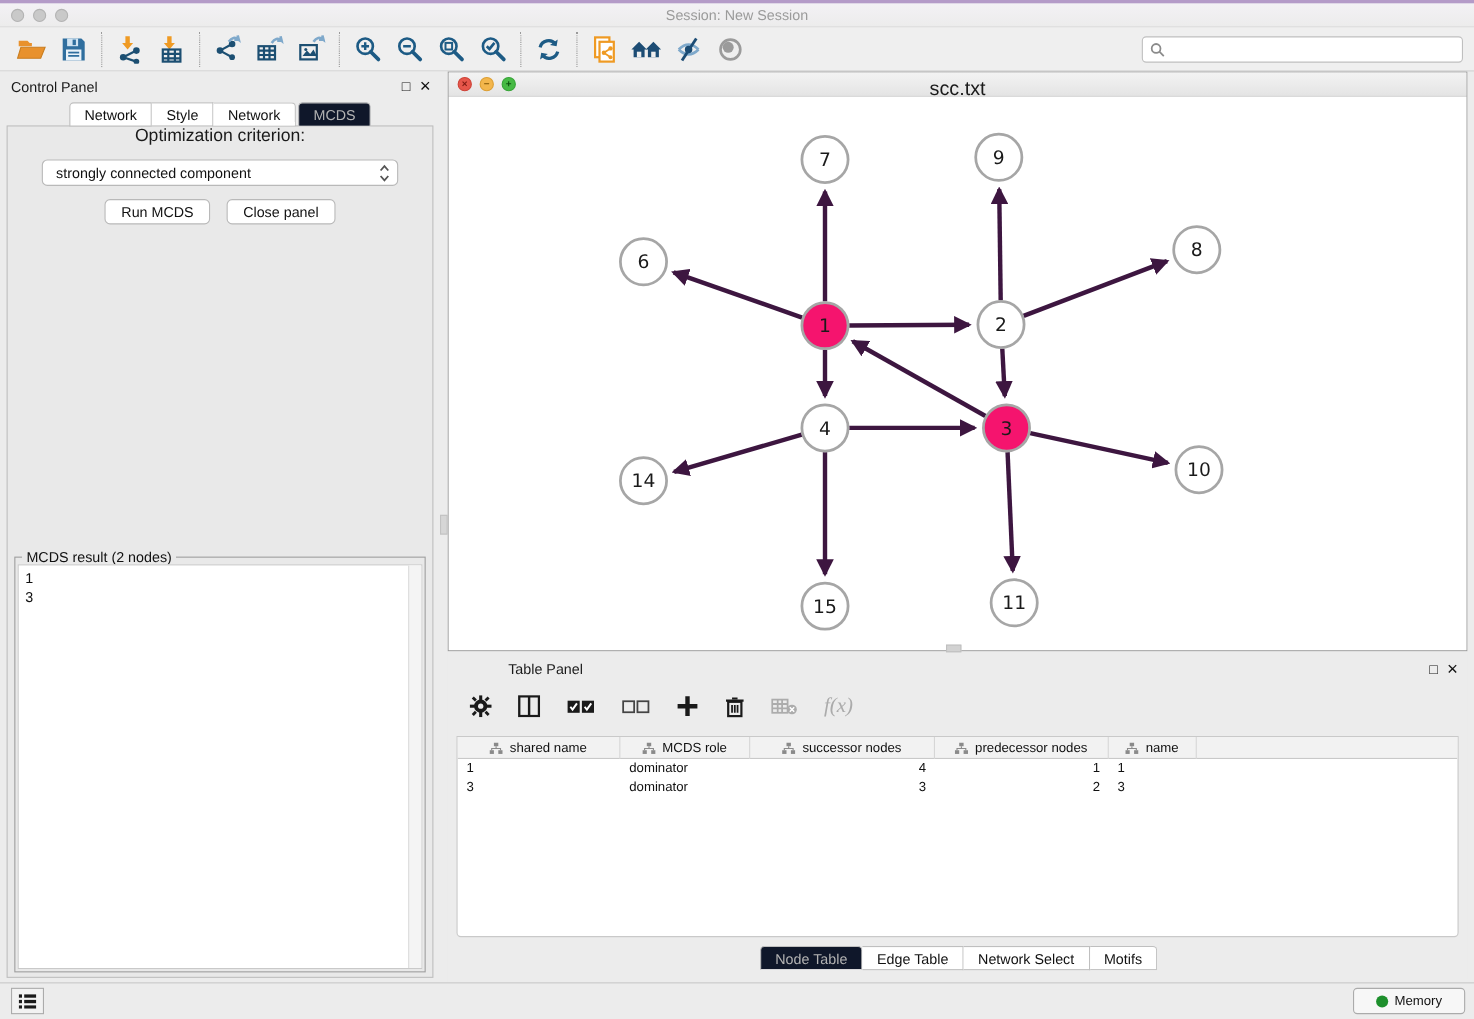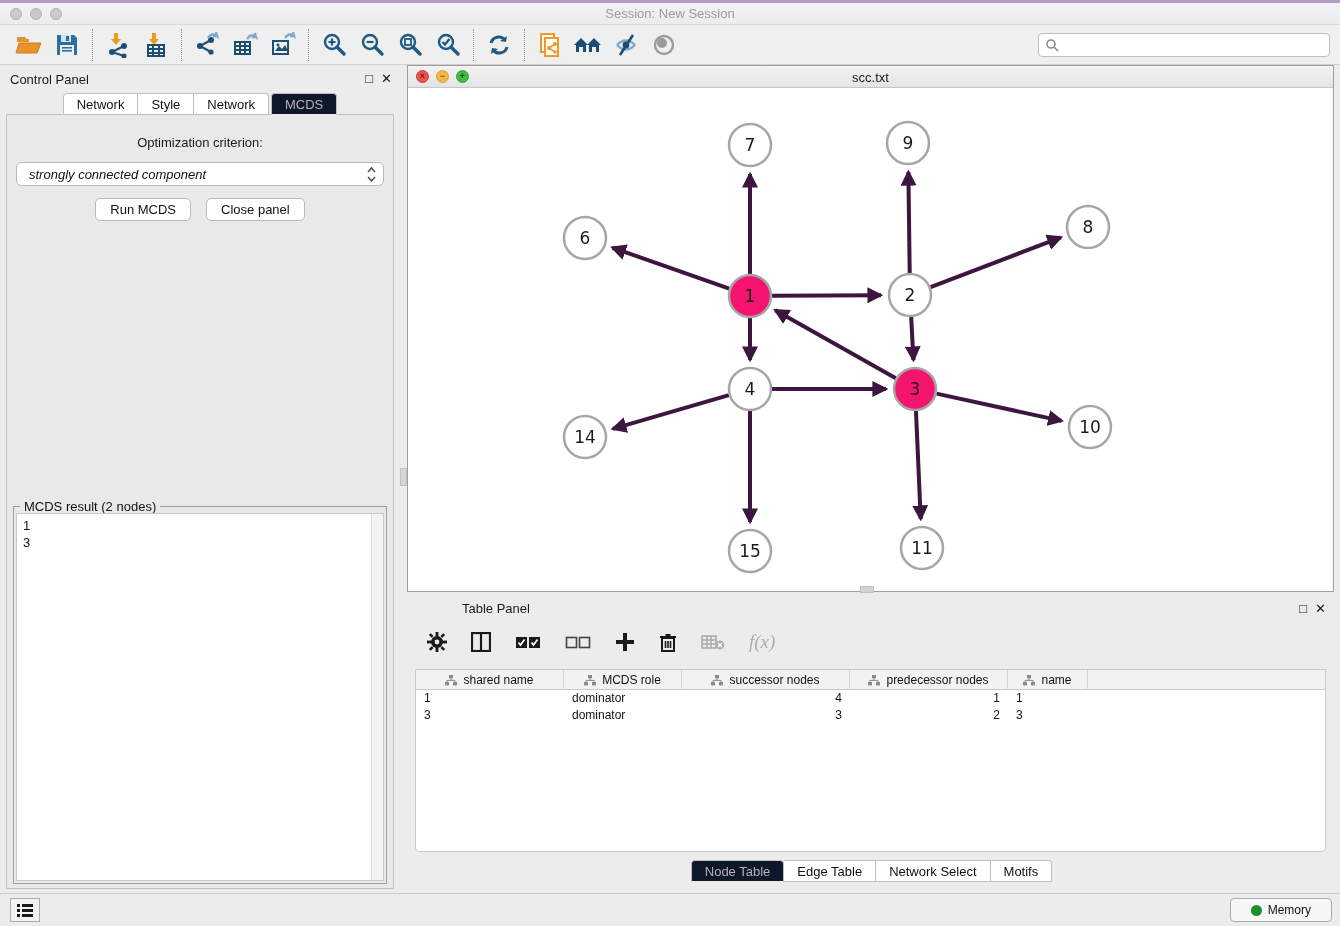--- a/index.html
+++ b/index.html
@@ -30,24 +30,24 @@
   .panel-icons { position:absolute; right:8px; top:6px; display:flex; gap:8px; font-size:13px; color:#111; }
   .panel-icons span { cursor:default; line-height:15px; }
   .tabstrip { position:relative; display:flex; justify-content:center; height:22px; z-index:2; }
   .tab { background:#FFFFFF; border:1px solid #BFBFBF; border-left:none; padding:3px 13px 2px;
     font-size:13px; color:#111; }
   .tab:first-child { border-left:1px solid #BFBFBF; border-radius:4px 0 0 0; }
   .tab.last { border-radius:0 4px 0 0; }
   .tab.selected { background:#0f172a; color:#B3B3B3; border-radius:4px 4px 0 0; border-left:1px solid #BFBFBF; margin-left:2px; border-bottom:1px solid #E9E9E9; }
   .cp-body { position:absolute; left:6px; right:6px; top:49px; bottom:4px; background:#E9E9E9;
     border:1px solid #BFBFBF; }
-  .opt-label { margin-top:20px; text-align:center; font-size:13px; color:#1A1A1A; }
-  .dropdown { position:relative; margin:12px auto 0; width:368px; height:24px; background:#FFFFFF;
+  .opt-label { text-align:center; font-size:16px; color:#1A1A1A; }
+  .dropdown { position:relative; margin:12px auto 0; width:324px; height:24px; background:#FFFFFF;
     border:1px solid #B9B9B9; border-radius:5px; display:flex; align-items:center; padding:0 24px 0 12px;
-    font-size:13px; color:#111;font-style:italic; }
+    font-size:13px; color:#111; }
   .dropdown .stepper { position:absolute; right:7px; top:3px; }
   .btn-row { display:flex; justify-content:center; gap:15px; margin-top:12px; }
   .pushbtn { background:#FFFFFF; border:1px solid #B9B9B9; border-radius:5px; height:23px;
     padding:0 14px; font-size:13px; color:#111; display:flex; align-items:center; }
   .groupbox { position:absolute; left:6px; right:6px; bottom:4px; height:378px; border:1px solid #9E9E9E; }
   .groupbox .legend { position:absolute; left:6px; top:-8px; background:#E9E9E9; padding:0 4px; font-size:13px; color:#111; }
   .groupbox .inner { position:absolute; left:2px; right:2px; top:6px; bottom:2px; background:#FFFFFF;
     border:1px solid #C9C9C9; }
   .result-lines { padding:3px 6px; font-size:13px; color:#111; line-height:17px; }
   .vscroll-track { position:absolute; right:0; top:0; bottom:0; width:12px; background:#F4F4F4; border-left:1px solid #DDD; }
@@ -61,21 +61,21 @@
   .net-frame { position:absolute; left:407px; top:65px; width:927px; height:527px;
     border:1px solid #9E9E9E; background:#FFFFFF; }
   .net-titlebar { position:relative; height:22px; background:linear-gradient(#F3F3F3,#E4E4E4);
     border-bottom:1px solid #C6C6C6; }
   .net-lights { position:absolute; left:8px; top:4px; display:flex; gap:7px; }
   .nlight { width:13px; height:13px; border-radius:50%; font-size:9px; font-weight:bold;
     display:flex; align-items:center; justify-content:center; line-height:1; }
   .nlight.red { background:#E6564A; border:1px solid #CE4237; color:#7E1A12; }
   .nlight.yel { background:#F3B64C; border:1px solid #DD9F33; color:#8A5D0B; }
   .nlight.green { background:#47BA45; border:1px solid #36A437; color:#0E5410; }
-  .net-title { position:absolute; left:0; right:0; top:4px; text-align:center; font-size:13px; color:#1A1A1A; }
+  .net-title { position:absolute; left:0; right:0; top:4px; text-align:center; font-size:18px; color:#1A1A1A; }
   .net-canvas { position:absolute; left:0; top:22px; right:0; bottom:0; background:#FFFFFF; }
   .net-canvas svg text { font-family:"DejaVu Sans",sans-serif; }
 
   
   .table-panel { position:absolute; left:407px; top:595px; width:927px; height:295px; background:#ECECEC; }
   .tp-header { position:relative; height:26px; }
   .tp-title { position:absolute; left:10px; top:6px; font-size:13px; color:#1A1A1A;margin-left:45px; }
   .tp-toolbar { display:flex; align-items:center; gap:24px; height:42px; padding-left:20px; }
   .tp-toolbar .fx { font-family:"Liberation Serif","DejaVu Serif",serif; font-style:italic; font-size:19px; color:#ABABAB; }
   .datatable { position:absolute; left:8px; right:8px; top:74px; bottom:38px; background:#FFFFFF;

